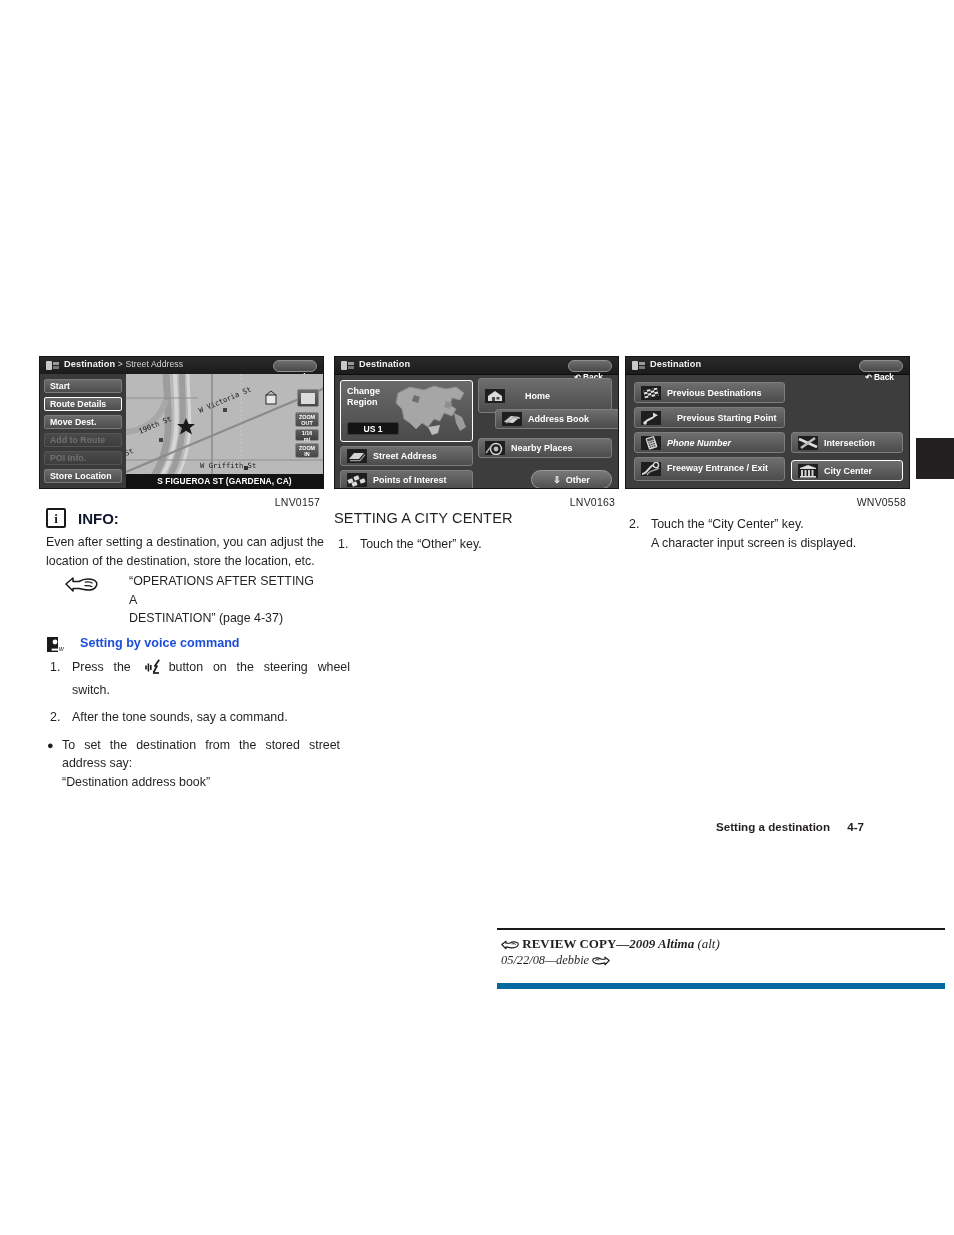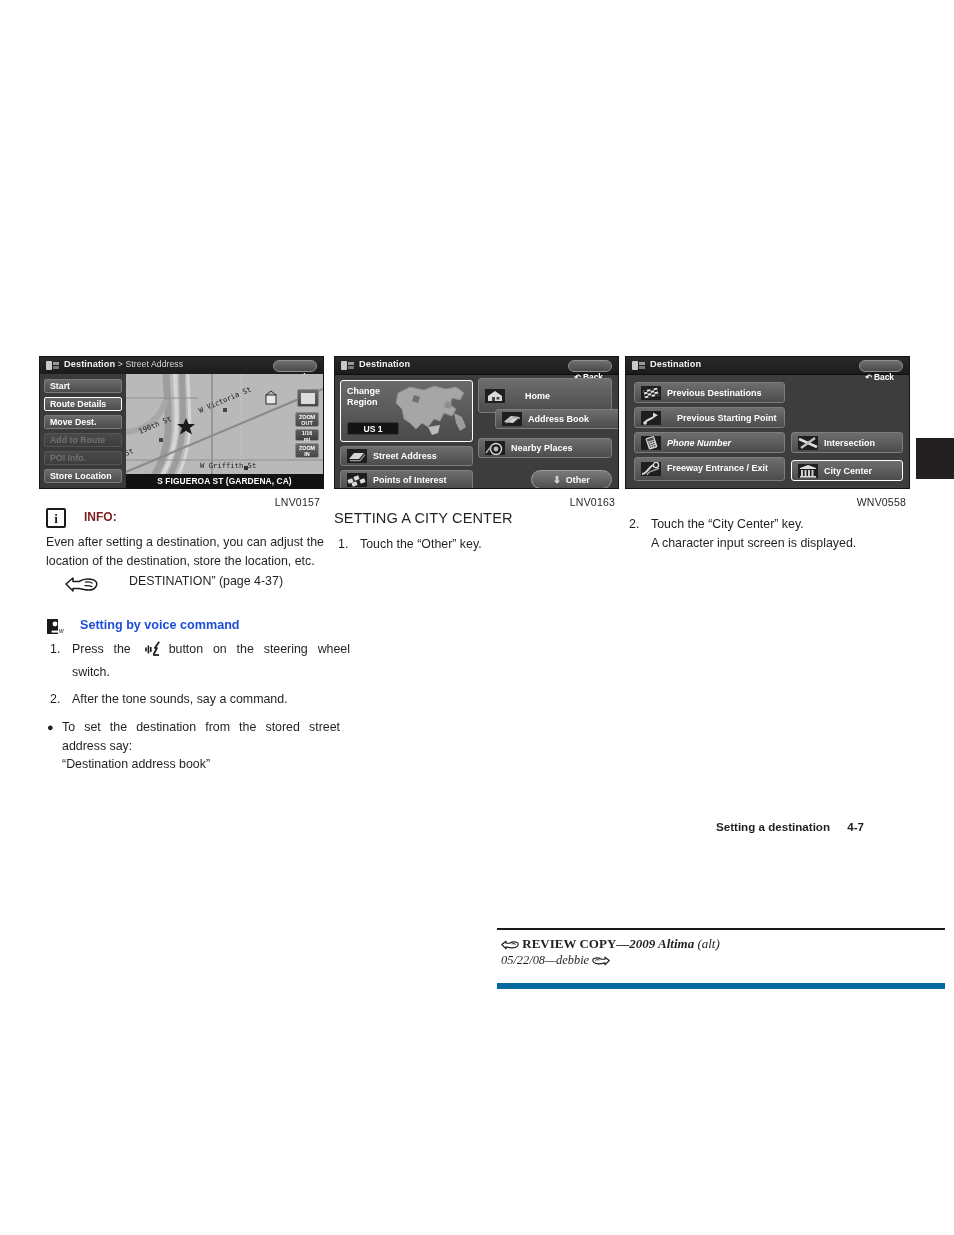--- a/index.html
+++ b/index.html
@@ -178,22 +178,22 @@
     position: absolute; left: 0; top: 0; width: 20px; height: 20px;
     border: 2px solid #1a1a1a; border-radius: 2px; background: #fff;
     box-sizing: border-box;
   }
   .infoicon b {
     position: absolute; left: 0; right: 0; top: 2px;
     text-align: center; font-size: 13px; font-weight: bold; color: #1a1a1a;
     font-family: "Liberation Serif", serif; line-height: 13px;
   }
   .infolabel {
-    position: absolute; left: 38px; top: 2px;
-    font-size: 12px; font-weight: bold; color: #7f1d1d;
+    position: absolute; left: 32px; top: 2px;
+    font-size: 15px; font-weight: bold; color: #0f172a;
   }
   .handicon { display: inline-block; vertical-align: middle; }
   h2.sect {
     font-size: 14.6px; font-weight: normal; color: #231f20;
     margin: 0; letter-spacing: .1px;
   }
   .subhead {
     font-size: 12.6px; font-weight: bold; color: #1d4ed8;
   }
   .numitem { position: relative; padding-left: 26px; }
@@ -334,20 +334,21 @@
 
       <div style="position:relative; margin-top:2px; padding-left:83px; min-height:38px;">
         <span class="handicon" style="position:absolute; left:19px; top:3px;">
           <svg width="34" height="17" viewBox="0 0 34 17">
             <path d="M1 9 L8 3 L8 6.5 L14 6.5 C18 4 22 3.5 26 4.2 C31 5 33 8 31 11.5
                      C29 14.8 24 15.6 19 14.6 L14 13.6 L8 13.6 L8 16 Z" fill="none" stroke="#1a1a1a" stroke-width="1.5" stroke-linejoin="round"></path>
             <path d="M20 7.2 C23 6.6 26 6.9 27.6 8.4" fill="none" stroke="#1a1a1a" stroke-width="1.3"></path>
             <path d="M19.5 10.6 C22.5 10.4 25.5 10.7 27.3 11.8" fill="none" stroke="#1a1a1a" stroke-width="1.3"></path>
           </svg>
         </span>
+        <div class="body-txt">“OPERATIONS AFTER SETTING A</div>
         <div class="body-txt">DESTINATION” (page 4-37)</div>
       </div>
 
       <div style="position:relative; margin-top:8px; height:20px;">
         <span style="position:absolute; left:1px; top:1px;">
           <svg width="22" height="15" viewBox="0 0 22 15">
             <path d="M0 0 h11 v15 h-11 z" fill="#1a1a1a"></path>
             <circle cx="8" cy="5" r="2.4" fill="#ffffff"></circle>
             <path d="M4.6 11.6 h7 v2 h-7 z" fill="#ffffff"></path>
             <text x="12" y="13.5" font-family="Liberation Sans, sans-serif" font-size="6.5" font-style="italic" fill="#1a1a1a">w</text>

